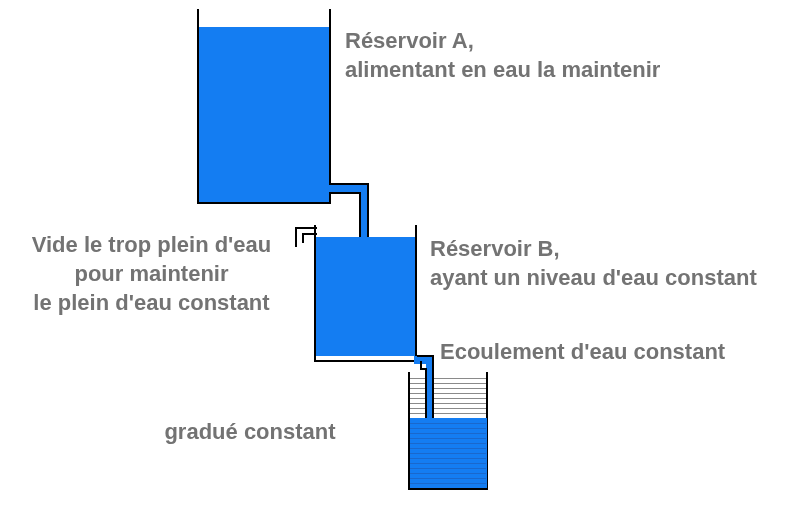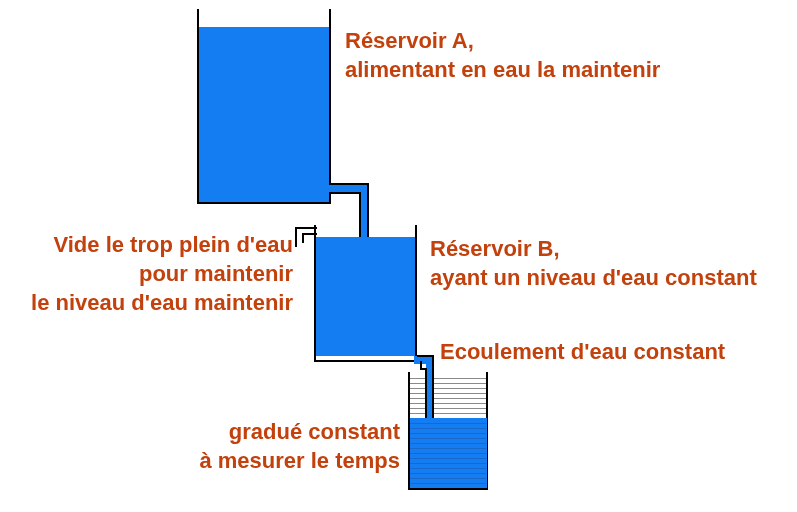--- a/index.html
+++ b/index.html
@@ -19,24 +19,24 @@
   }
   svg{position:absolute;left:0;top:0;shape-rendering:crispEdges;}
   .water{fill:var(--water);}
   .wall{stroke:var(--outline);stroke-width:2;}
   .outline{fill:none;stroke:var(--outline);stroke-width:2;}
   .label{
     position:absolute;
     font-weight:700;
     font-size:22px;
     line-height:29px;
-    color:#c2410c;
+    color:#737373;
     white-space:nowrap;
   }
-  .label.right{text-align:right;}
+  .label.right{text-align:center;}
 </style>
 </head>
 <body>
 
 <div class="screen">
 
   <svg width="797" height="512" viewBox="0 0 797 512">
 
     <g>
       <rect class="water" x="199" y="27" width="130" height="176"></rect>
@@ -102,30 +102,29 @@
   </svg>
 
   <div class="label" style="left:345px;top:26px;">
     <div>Réservoir A,</div>
     <div>alimentant en eau la maintenir</div>
   </div>
 
   <div class="label right" style="left:10px;top:230px;width:283px;">
     <div>Vide le trop plein d'eau</div>
     <div>pour maintenir</div>
-    <div>le niveau d'eau maintenir</div>
+    <div>le plein d'eau constant</div>
   </div>
 
   <div class="label" style="left:430px;top:234px;">
     <div>Réservoir B,</div>
     <div>ayant un niveau d'eau constant</div>
   </div>
 
   <div class="label" style="left:440px;top:337px;">
     <div>Ecoulement d'eau constant</div>
   </div>
 
   <div class="label right" style="left:100px;top:417px;width:300px;">
     <div>gradué constant</div>
-    <div>à mesurer le temps</div>
   </div>
 
 </div>
 
 </body></html>

